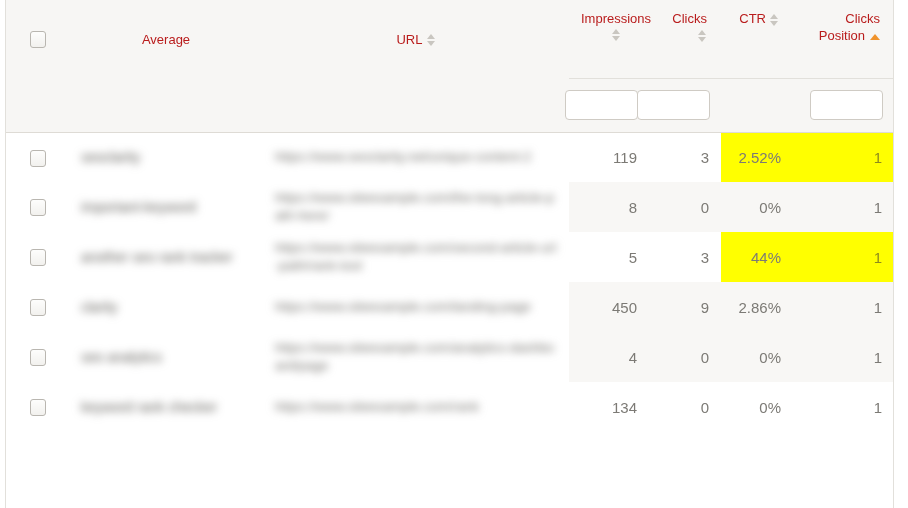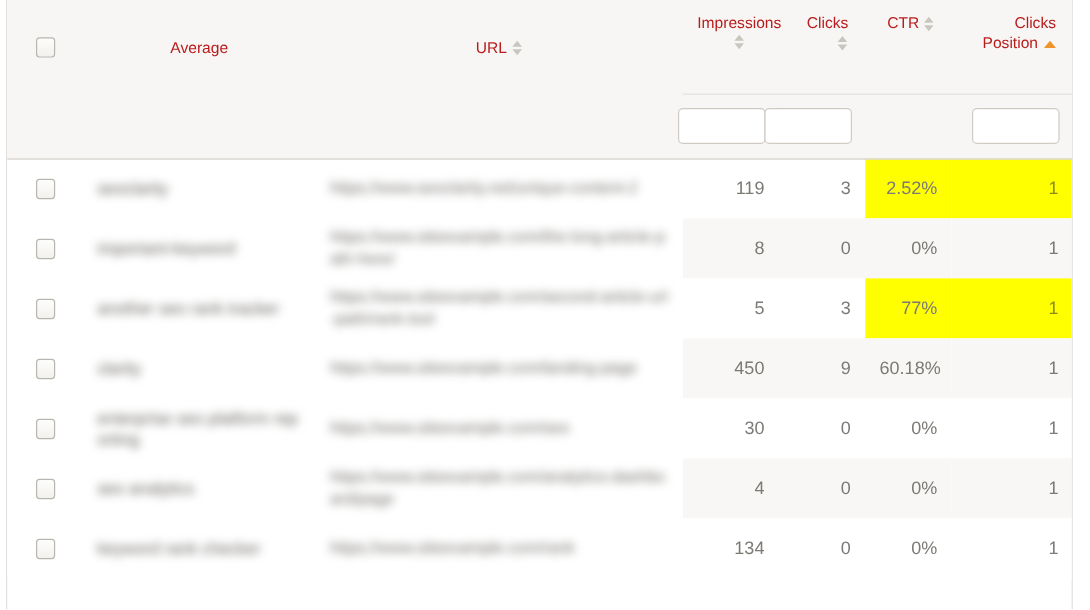--- a/index.html
+++ b/index.html
@@ -313,47 +313,34 @@
           <tr class="data-row row-odd">
             <td class="cell-check"><span class="cbox"></span></td>
             <td class="cell-keyword">
               <span class="redact kw">another seo rank tracker</span>
             </td>
             <td class="cell-url">
               <span class="redact url">https://www.siteexample.com/second-article-url-path/rank-tool</span>
             </td>
             <td class="cell-num">5</td>
             <td class="cell-num">3</td>
-            <td class="cell-num hl">77%</td>
+            <td class="cell-num hl">44%</td>
             <td class="cell-pos hl">1</td>
           </tr>
           <tr class="data-row row-even">
             <td class="cell-check"><span class="cbox"></span></td>
             <td class="cell-keyword">
               <span class="redact kw">clarity</span>
             </td>
             <td class="cell-url">
               <span class="redact url">https://www.siteexample.com/landing-page</span>
             </td>
             <td class="cell-num">450</td>
             <td class="cell-num">9</td>
-            <td class="cell-num">60.18%</td>
-            <td class="cell-pos">1</td>
-          </tr>
-          <tr class="data-row row-odd">
-            <td class="cell-check"><span class="cbox"></span></td>
-            <td class="cell-keyword">
-              <span class="redact kw">enterprise seo platform reporting</span>
-            </td>
-            <td class="cell-url">
-              <span class="redact url">https://www.siteexample.com/seo</span>
-            </td>
-            <td class="cell-num">30</td>
-            <td class="cell-num">0</td>
-            <td class="cell-num">0%</td>
+            <td class="cell-num">2.86%</td>
             <td class="cell-pos">1</td>
           </tr>
           <tr class="data-row row-even">
             <td class="cell-check"><span class="cbox"></span></td>
             <td class="cell-keyword">
               <span class="redact kw">seo analytics</span>
             </td>
             <td class="cell-url">
               <span class="redact url">https://www.siteexample.com/analytics-dashboard/page</span>
             </td>

